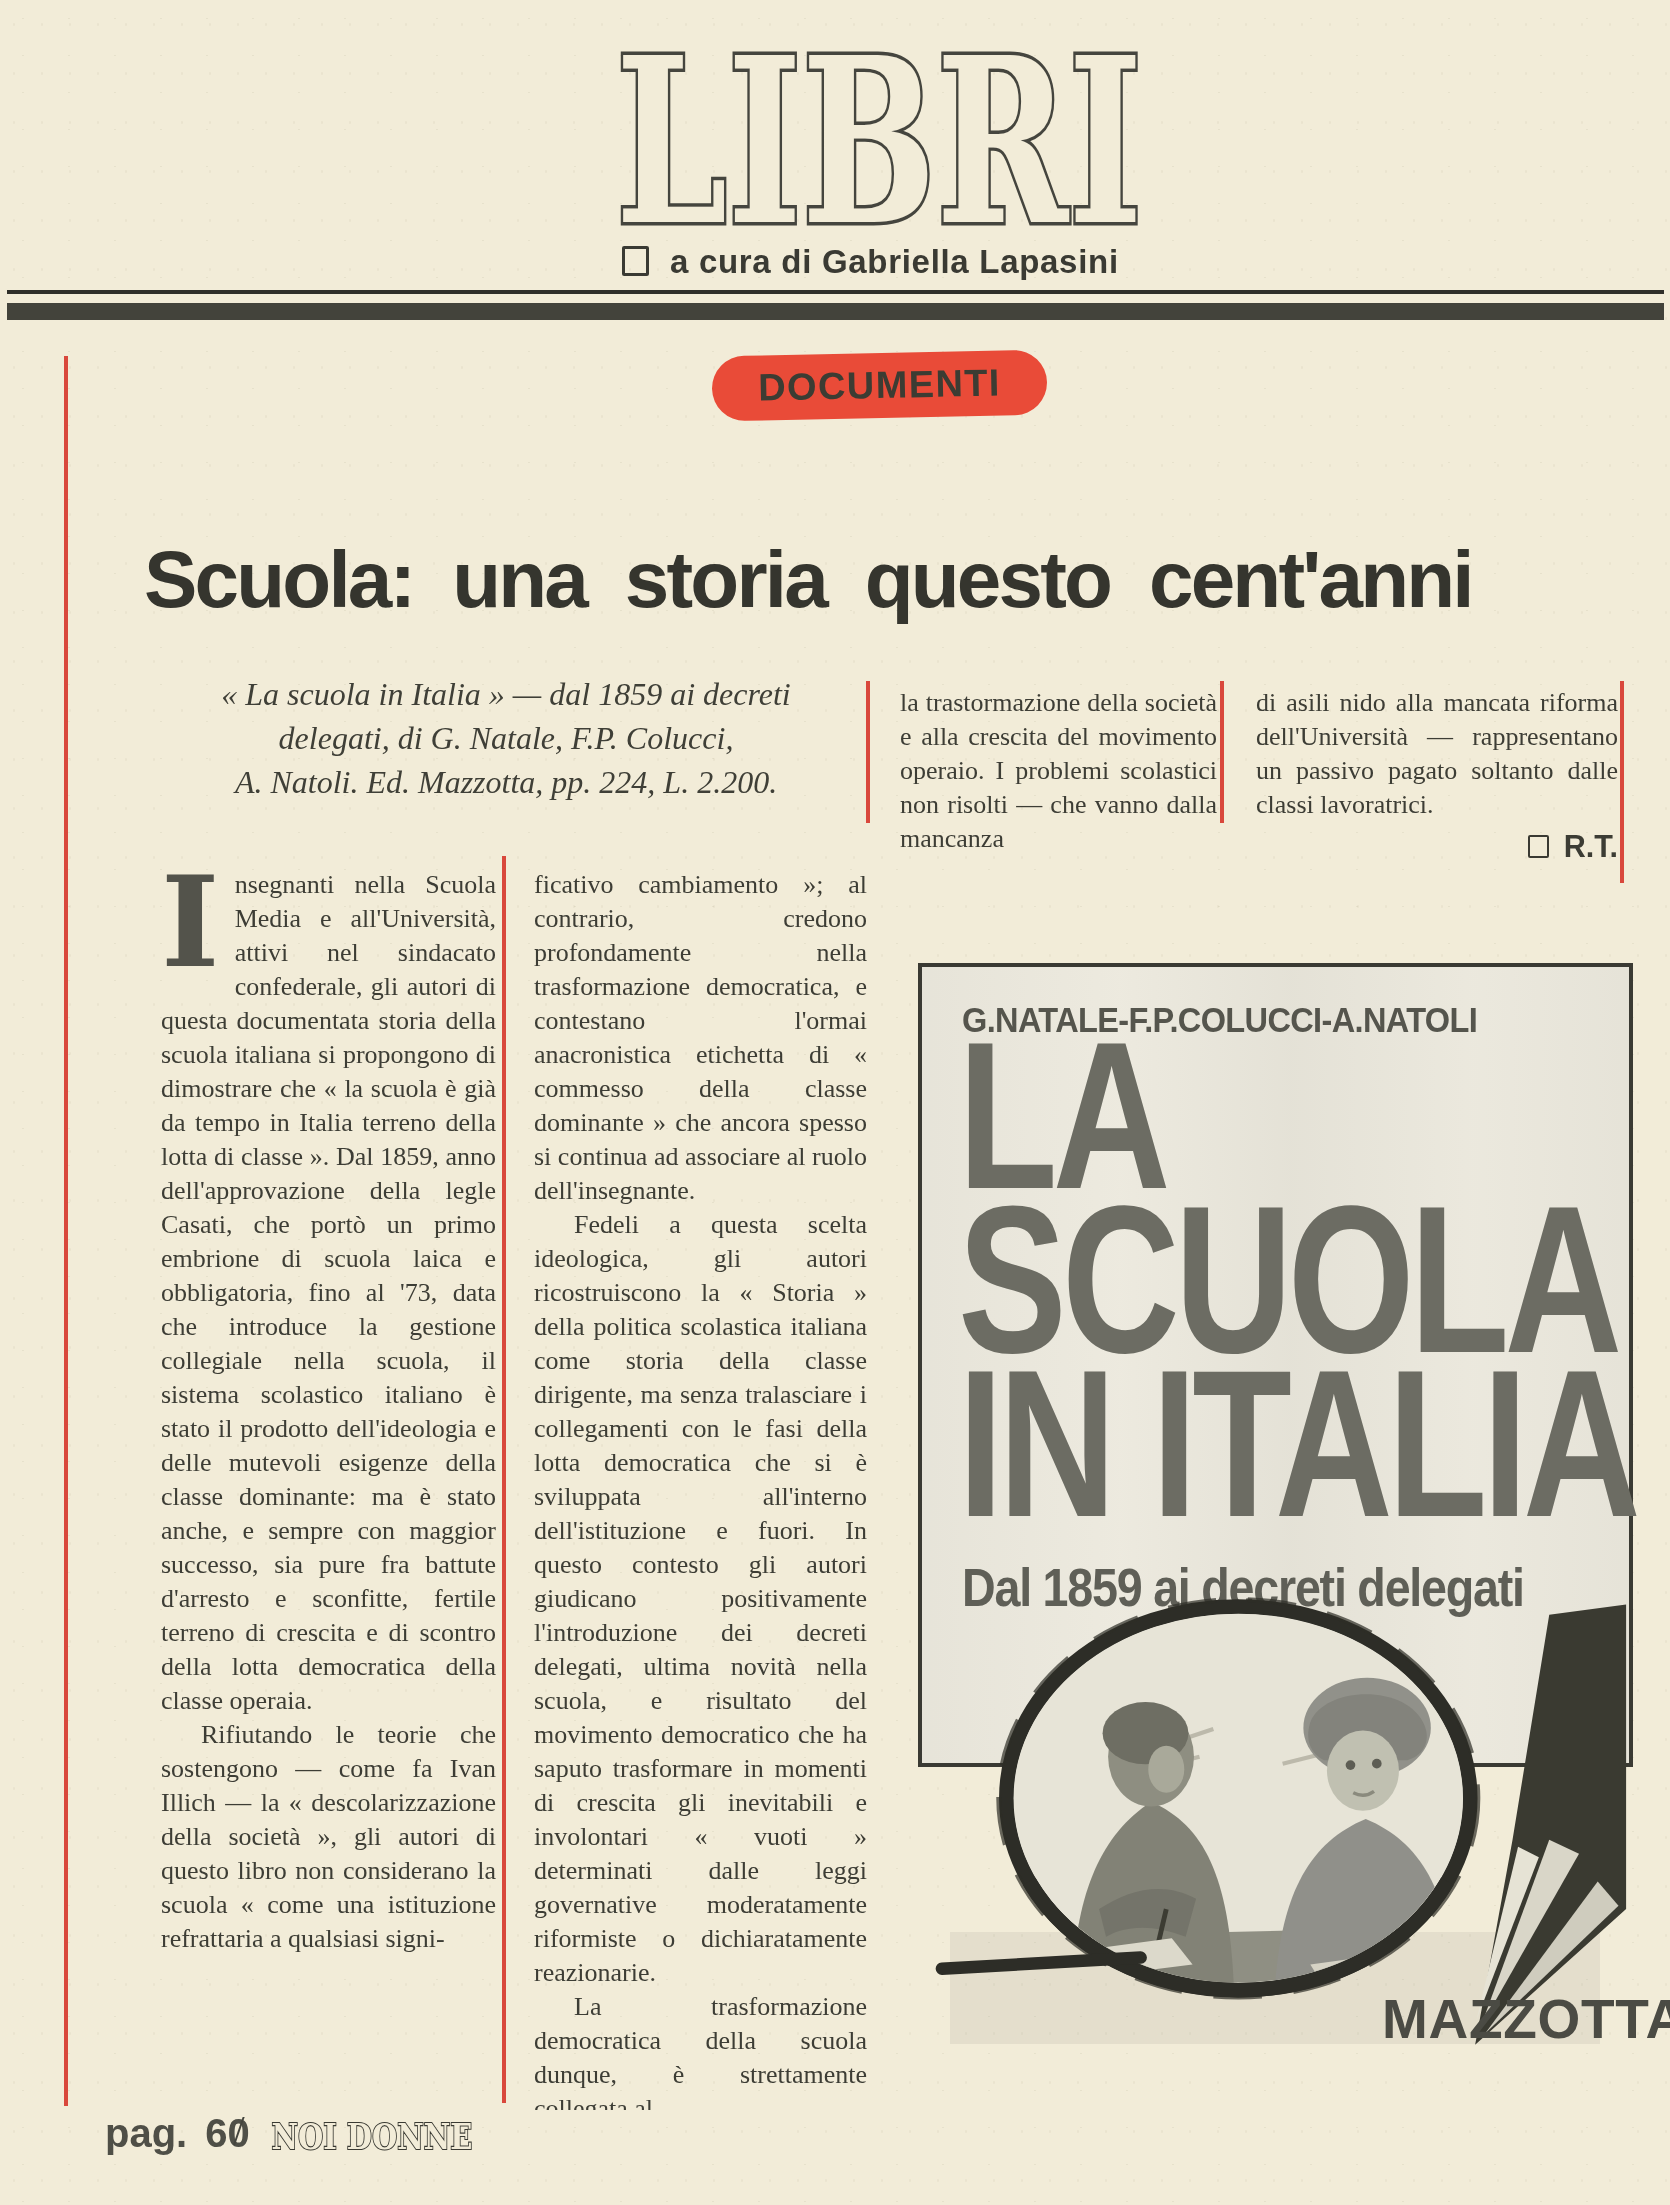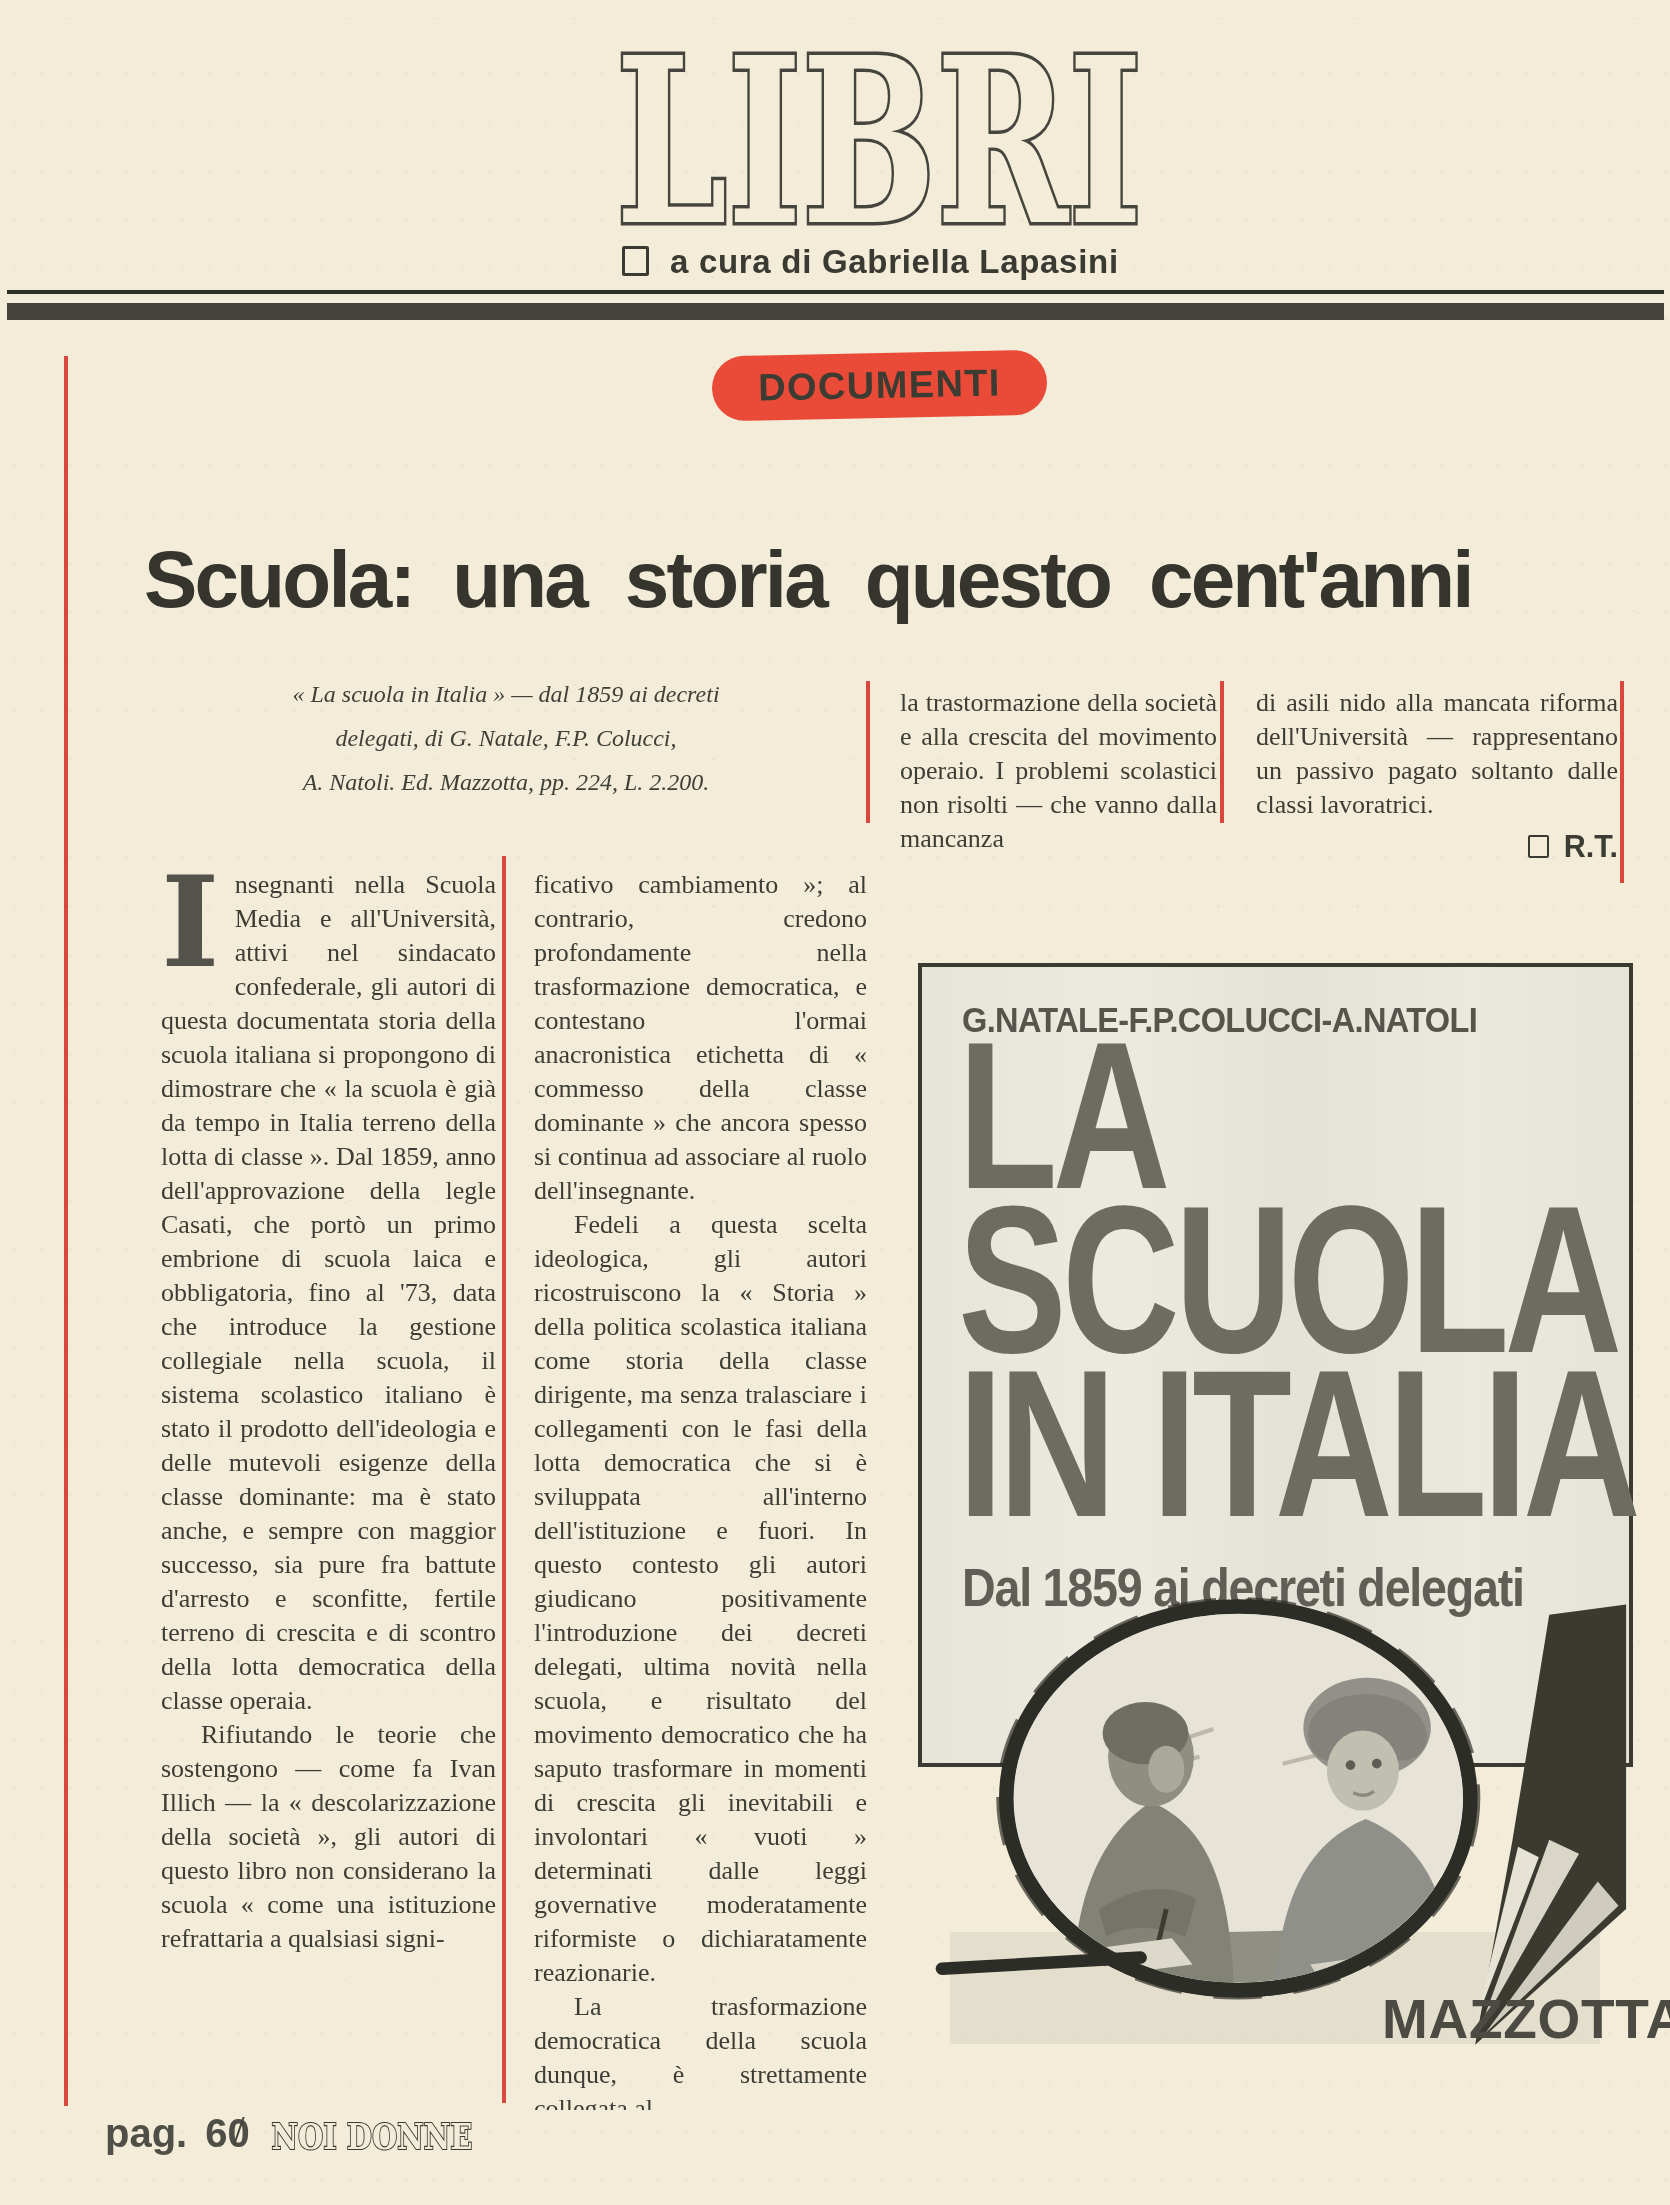--- a/index.html
+++ b/index.html
@@ -25,21 +25,21 @@
   #badge{left:712px; top:353px; width:335px; height:65px; background:#e94b38;
     border-radius:33px; transform:rotate(-1.2deg);
     display:flex; align-items:center; justify-content:center;}
   #badge span{font-family:"Liberation Sans",sans-serif; font-weight:bold; font-size:38px;
     color:#3c3c33; letter-spacing:1.4px;}
   
   #headline{left:144px; top:534px; width:1365px; white-space:nowrap;
     font-family:"Liberation Sans",sans-serif; font-weight:bold; font-size:80px;
     letter-spacing:-2.8px; word-spacing:19.4px; color:#35352e;}
   #intro{left:156px; top:672px; width:700px; text-align:center;
-    font-style:italic; font-size:24px; line-height:44px; color:#3f3f37;}
+    font-style:italic; font-size:32px; line-height:44px; color:#3f3f37;}
   
   .red{background:#d9483c; width:3.5px;}
   #red-left{left:64px; top:356px; height:1750px;}
   #red-mid{left:502px; top:856px; height:1247px;}
   #red-c3l{left:866px; top:681px; height:142px;}
   #red-c3r{left:1220px; top:681px; height:142px;}
   #red-right{left:1620px; top:681px; height:202px;}
   
   .col{font-size:26px; line-height:34px; text-align:justify; text-align-last:left;
     color:#3d3d35; overflow:hidden;}

